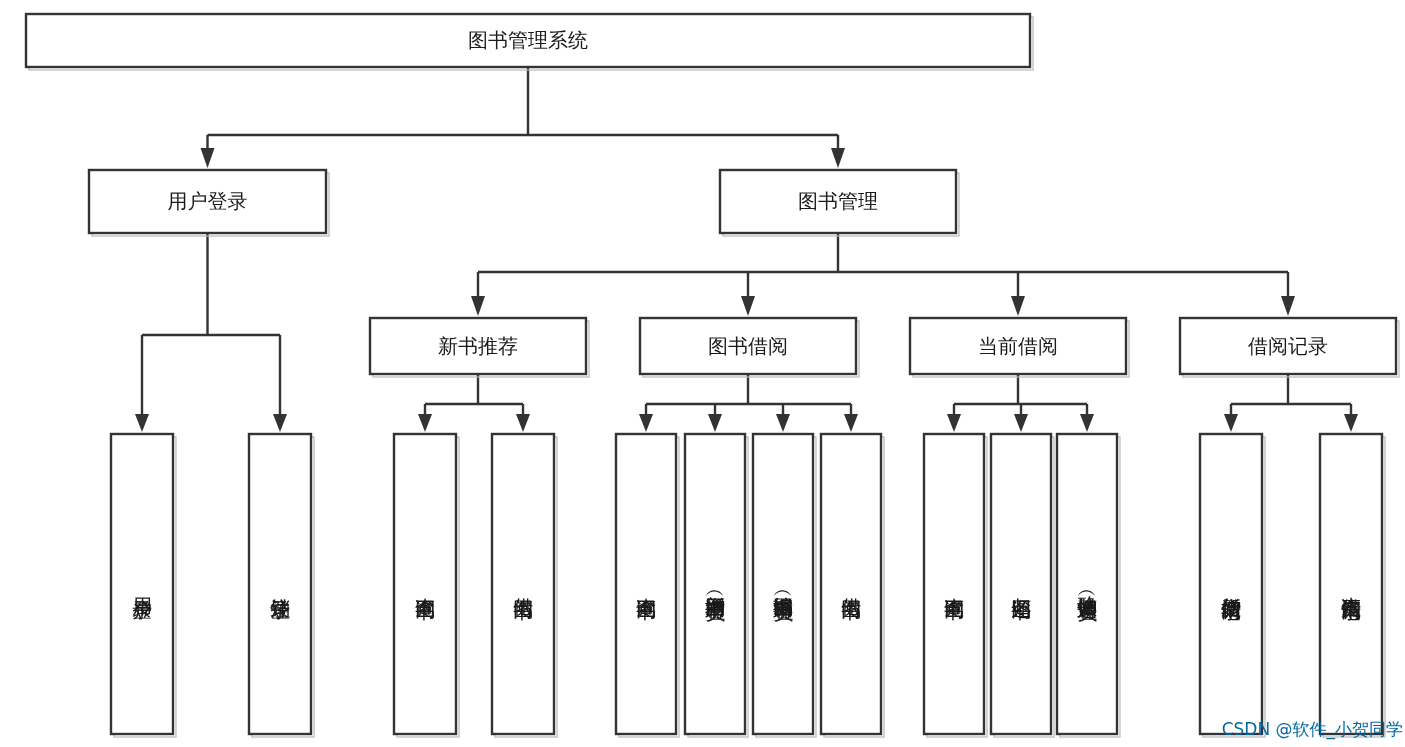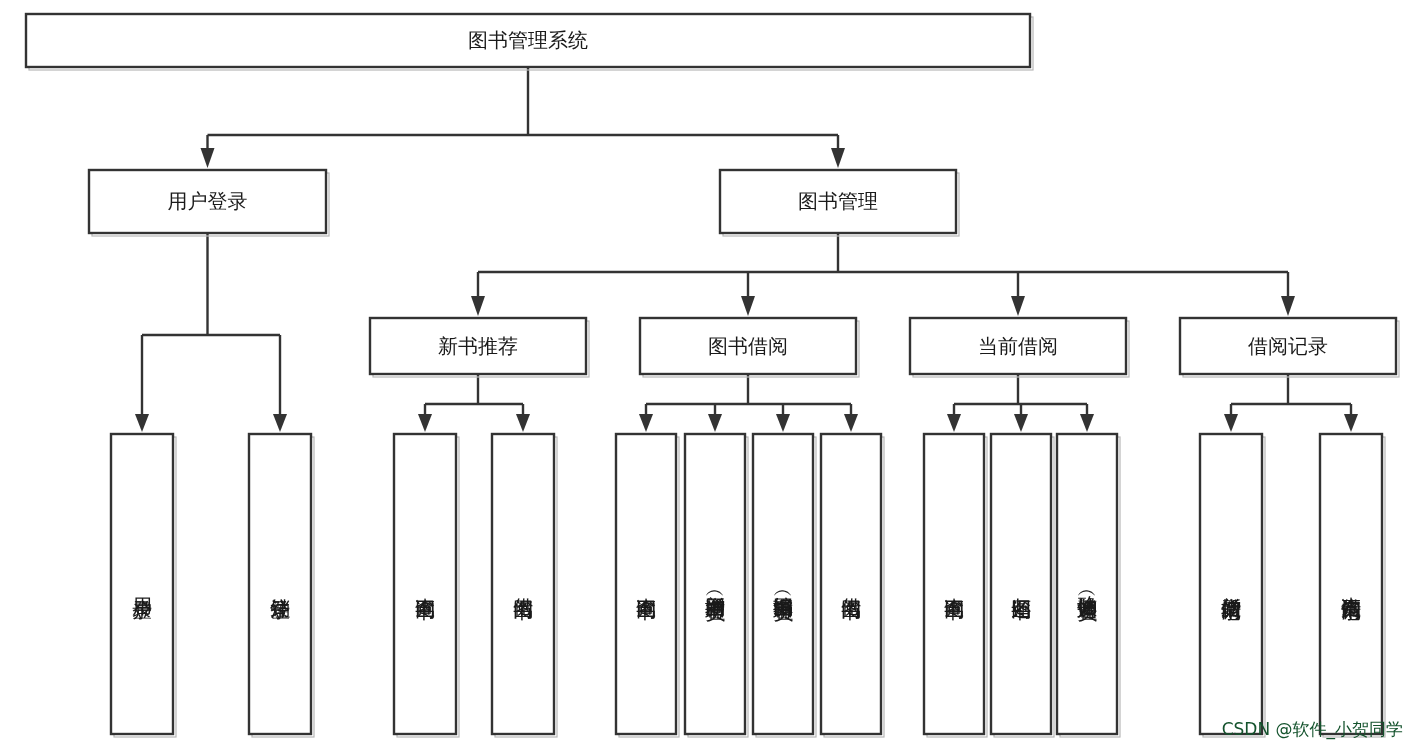--- a/index.html
+++ b/index.html
@@ -73,21 +73,21 @@
     letter-spacing: 1px;
     white-space: nowrap;
     text-align: center;
   }
   .watermark {
     position: absolute;
     right: 10px;
     bottom: 6px;
     font-family: "DejaVu Sans", "Liberation Sans", sans-serif;
     font-size: 17px;
-    color: #14532d;
+    color: #0369a1;
     white-space: nowrap;
     pointer-events: none;
   }
 </style>
 </head>
 <body>
 
 <div id="diagram-root">
 
   <svg id="diagram-svg" viewBox="0 0 1405 747" xmlns="http://www.w3.org/2000/svg">

